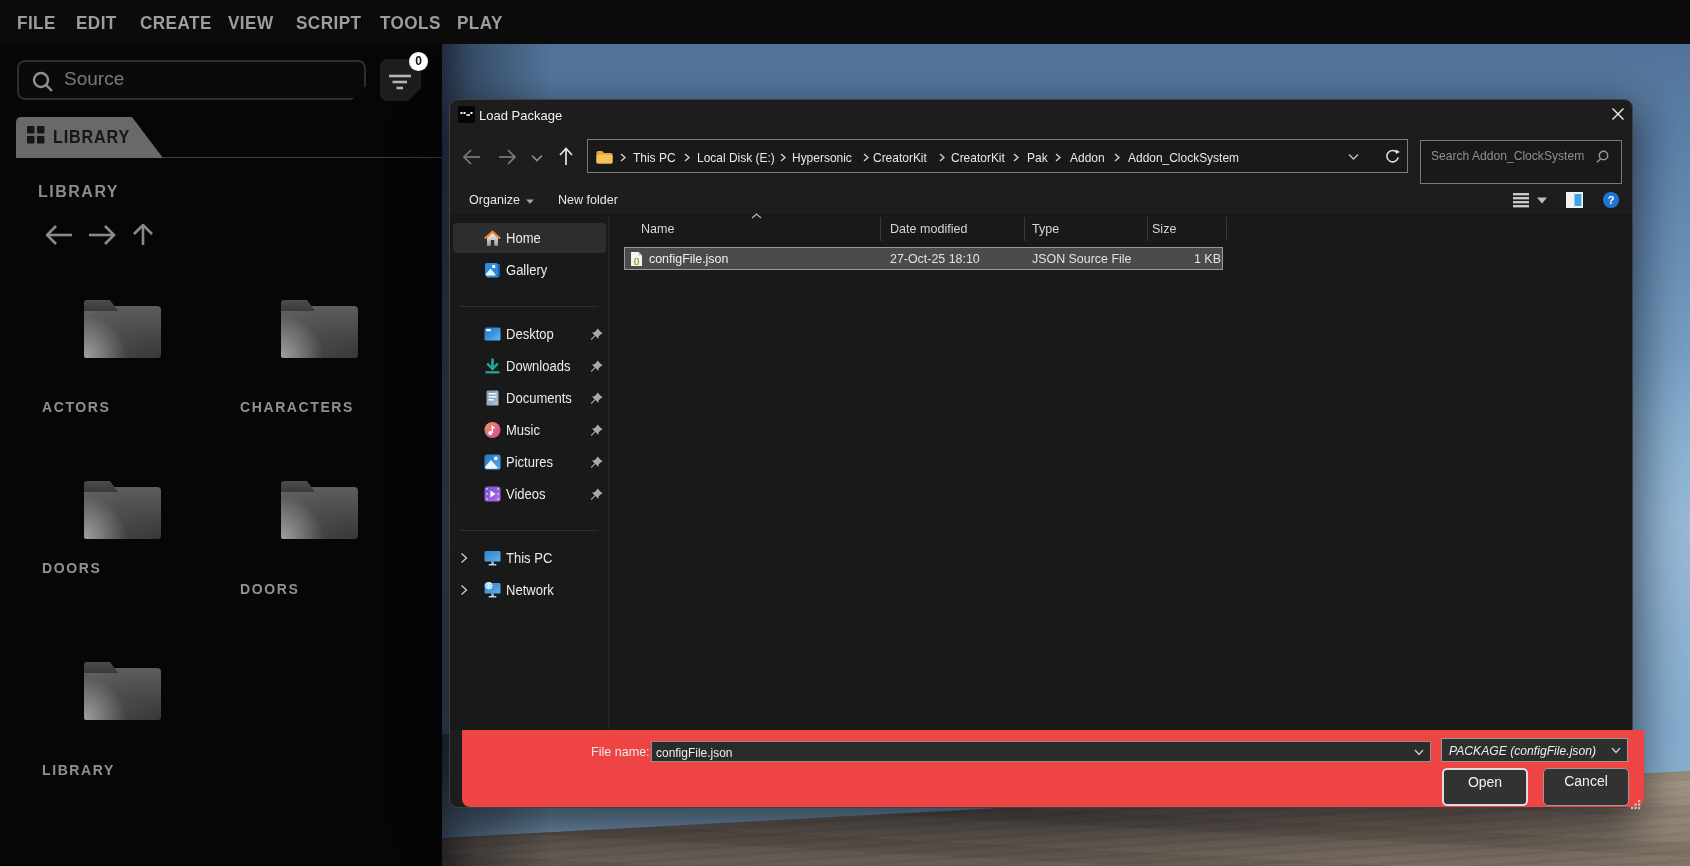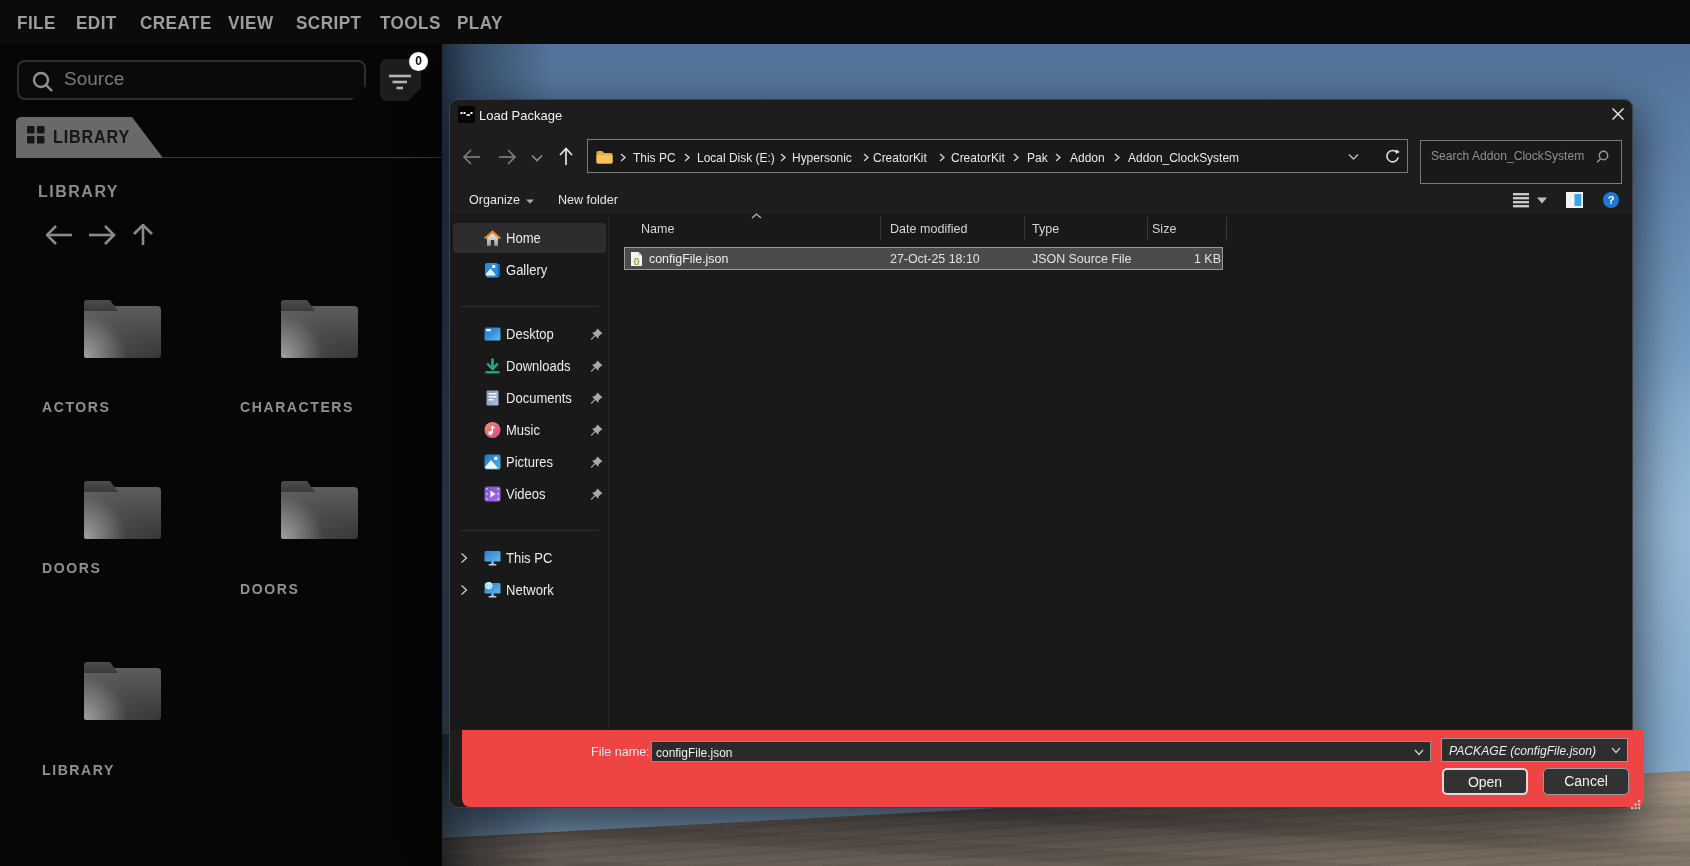--- a/index.html
+++ b/index.html
@@ -77,21 +77,21 @@
   .schev { position:absolute; left:10px; }
   .ssep { position:absolute; left:10px; width:138px; height:1px; background:#2e2e2e; }
   #vdiv { position:absolute; left:158px; top:116px; width:1px; height:514px; background:#262626; }
   .hdr { position:absolute; top:121px; font-size:13.5px; color:#d6d6d6; white-space:nowrap; transform:scaleX(0.93); transform-origin:left top; }
   .hsep { position:absolute; top:117px; width:1px; height:24px; background:#383838; }
   #selrow { position:absolute; left:174px; top:147px; width:599px; height:23px; background:#4b4b4b; border:1px solid #9a9a9a; }
   .cell { position:absolute; top:151px; font-size:13.5px; color:#f0f0f0; white-space:nowrap; transform:scaleX(0.92); transform-origin:left top; }
   #footer { position:absolute; left:12px; top:630px; width:1182px; height:77px; background:#ef4444; border-radius:0 0 8px 8px; }
   #fninput { position:absolute; left:189px; top:11px; width:780px; height:21px; background:#2b2b2b; border:1px solid #8f8f8f; }
   #ftype { position:absolute; left:979px; top:8px; width:187px; height:24px; background:#2e2e2e; border:1px solid #999;font-style:italic; }
-  .btn { position:absolute; top:38px; width:86px; height:27px; background:#323232; border-radius:5px;
+  .btn { position:absolute; top:38px; width:86px; height:38px; background:#323232; border-radius:5px;
     font-size:14px; color:#f2f2f2; text-align:center; line-height:25px; }
   #btnOpen { left:980px; border:2px solid #dcdcdc; }
   #btnCancel { left:1081px; border:1px solid #9b9b9b; }
 </style>
 </head>
 <body>
 
 <div id="menubar">
   <span style="left:17px">FILE</span>
   <span style="left:76px">EDIT</span>

